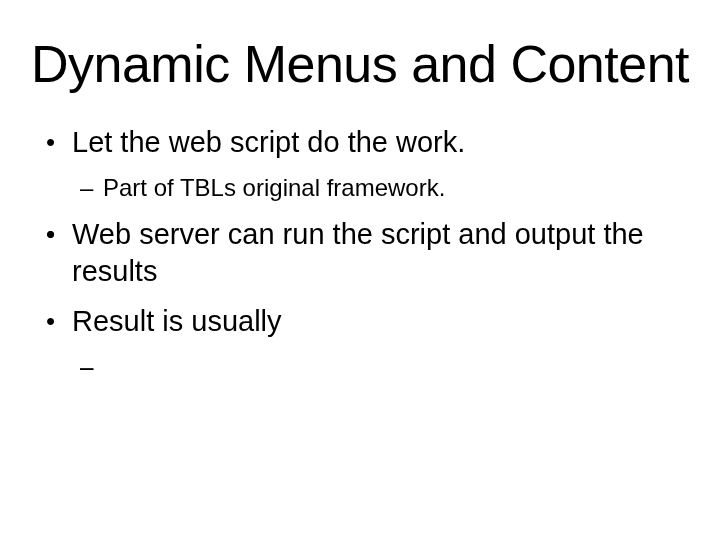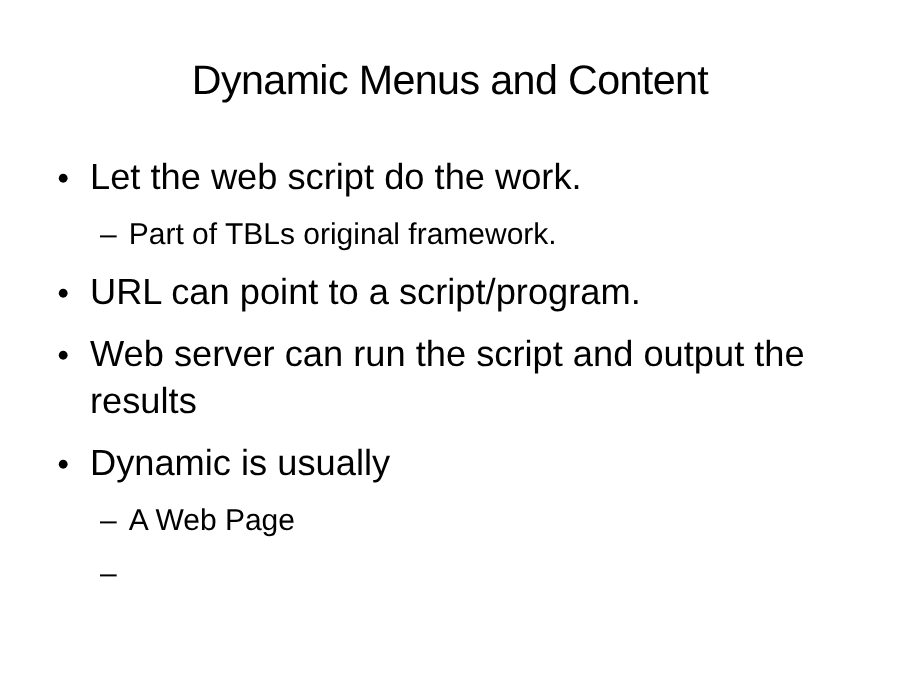--- a/index.html
+++ b/index.html
@@ -14,21 +14,21 @@
     overflow: hidden;
     background: #ffffff;
     color: #000000;
   }
   .slide-title {
     position: absolute;
     top: 40px;
     left: 0;
     width: 720px;
     text-align: center;
-    font-size: 33px;
+    font-size: 52px;
     line-height: 48px;
     font-weight: 400;
     letter-spacing: -0.5px;
     color: #000000;
     white-space: nowrap;
   }
   .slide-body {
     position: absolute;
     top: 124px;
     left: 43px;
@@ -82,32 +82,30 @@
   <div class="bullet lvl1">
       <span class="marker">•</span>
       <span class="text">Let the web script do the work.</span>
     </div>
       <div class="bullet lvl2">
       <span class="marker">–</span>
       <span class="text">Part of TBLs original framework.</span>
     </div>
       <div class="bullet lvl1">
       <span class="marker">•</span>
-      <span class="text">URL can point to a script/program.</span>
     </div>
       <div class="bullet lvl1">
       <span class="marker">•</span>
       <span class="text">Web server can run the script and output the results</span>
     </div>
       <div class="bullet lvl1">
       <span class="marker">•</span>
-      <span class="text">Dynamic is usually</span>
+      <span class="text">Result is usually</span>
     </div>
       <div class="bullet lvl2">
       <span class="marker">–</span>
-      <span class="text">A Web Page</span>
     </div>
       <div class="bullet lvl2">
       <span class="marker">–</span>
     </div>
     </div>
 
 </div>
 
 </body></html>

